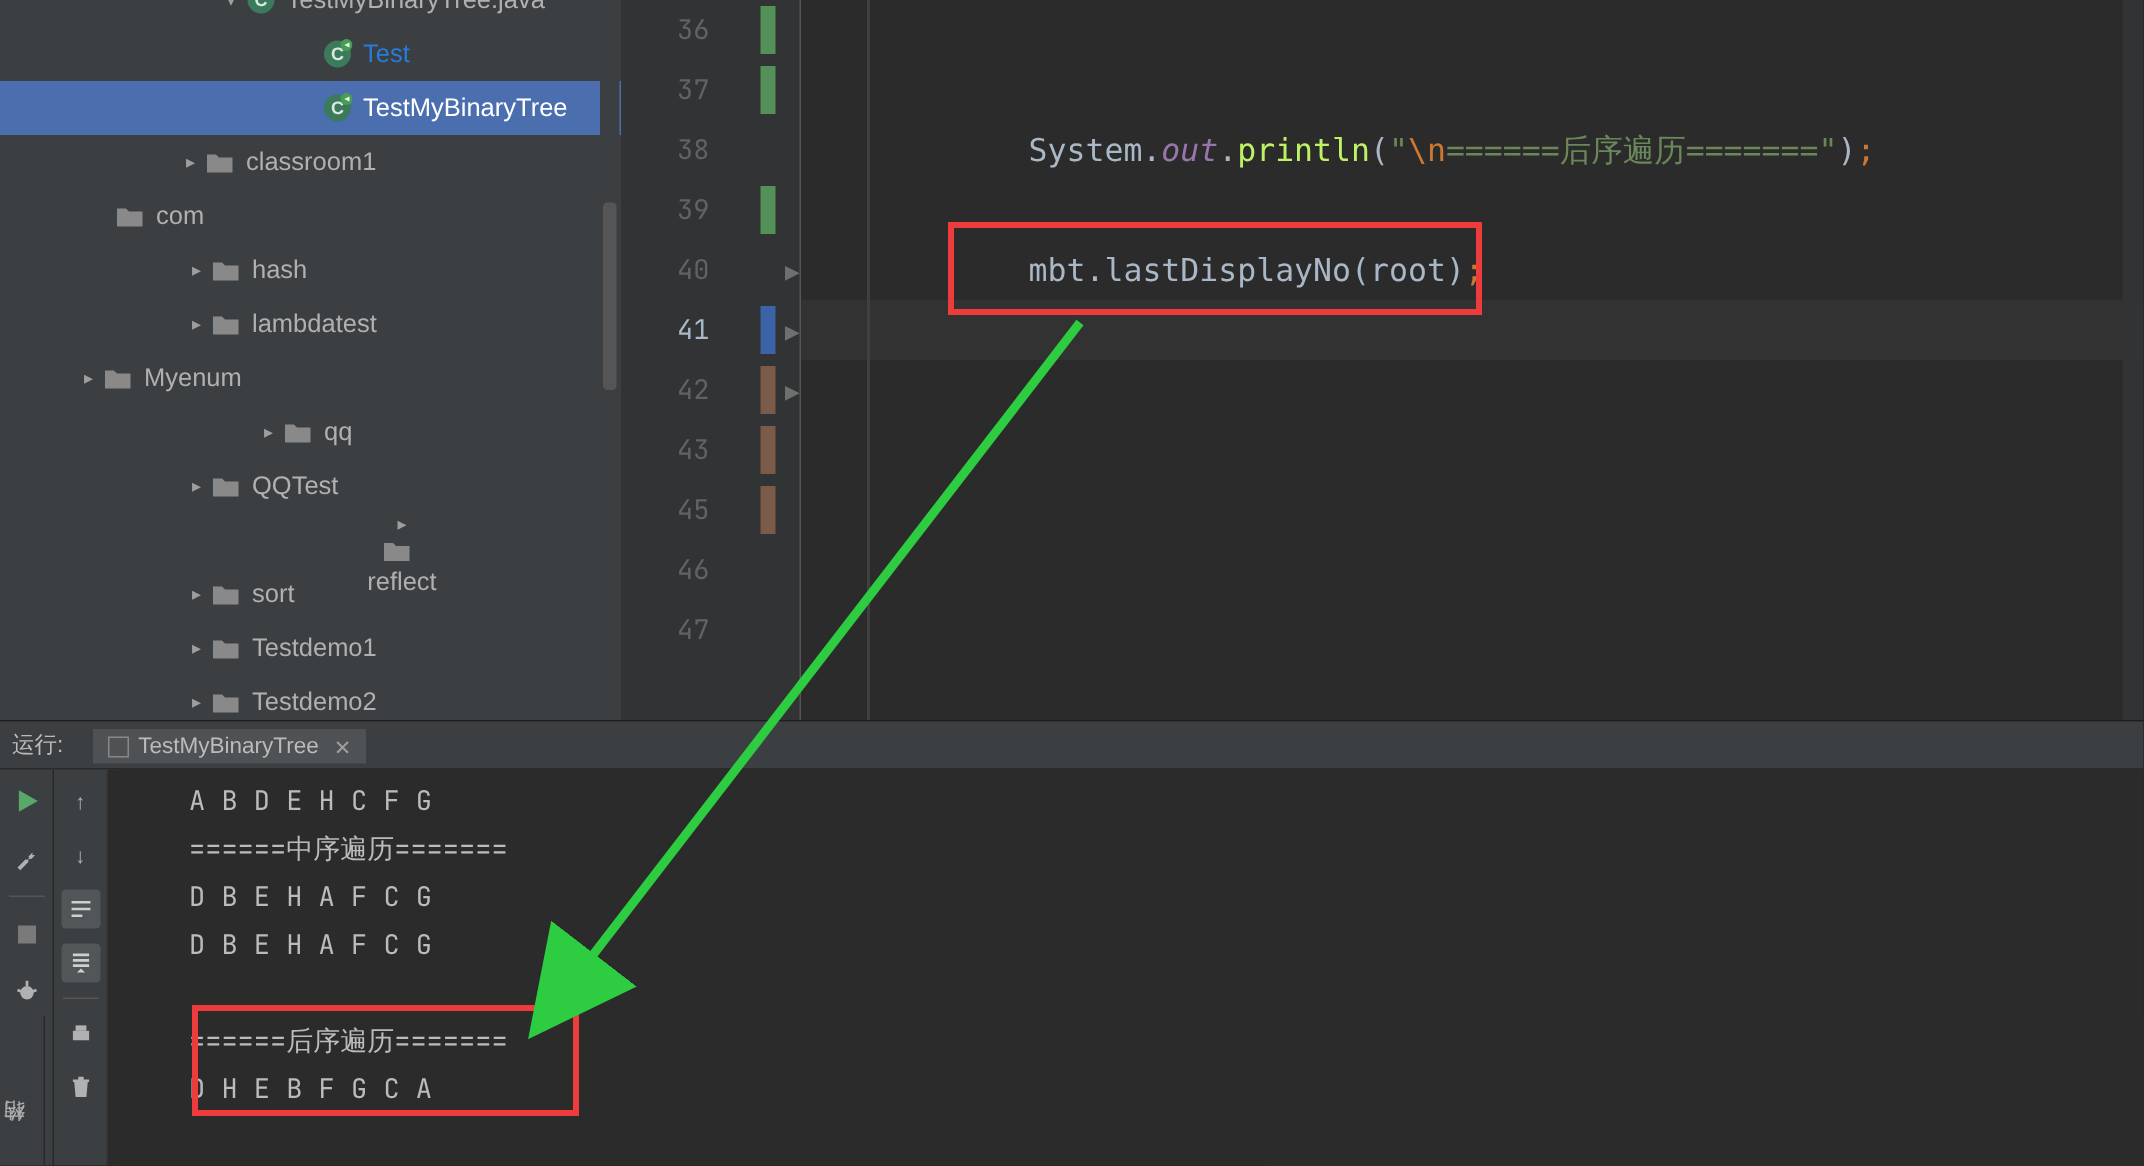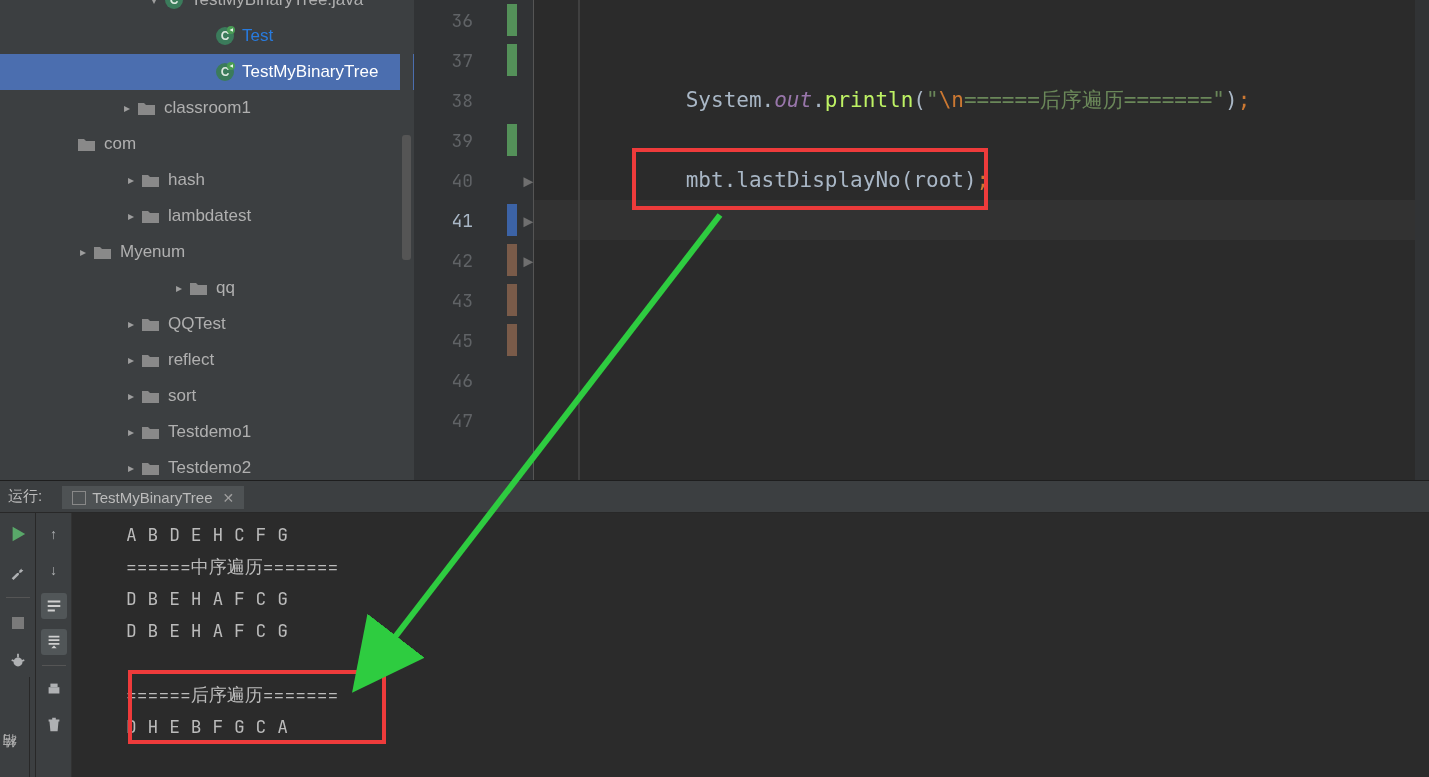--- a/index.html
+++ b/index.html
@@ -319,21 +319,21 @@
       </div>
       <div class="tree-row" style="padding-left: 122px;">
         <span class="chev chev-right"></span>
         <span class="folder-icon">
           <svg width="20" height="18" viewBox="0 0 20 18">
             <use href="#ic-folder"></use>
           </svg>
         </span>
         <span class="tree-label">lambdatest</span>
       </div>
-      <div class="tree-row" style="padding-left: 74px;">
+      <div class="tree-row" style="padding-left: 50px;">
         <span class="chev chev-right"></span>
         <span class="folder-icon">
           <svg width="20" height="18" viewBox="0 0 20 18">
             <use href="#ic-folder"></use>
           </svg>
         </span>
         <span class="tree-label">Myenum</span>
       </div>
       <div class="tree-row" style="padding-left: 122px; margin-left: 48px;">
         <span class="chev chev-right"></span>
@@ -346,21 +346,21 @@
       </div>
       <div class="tree-row" style="padding-left: 122px;">
         <span class="chev chev-right"></span>
         <span class="folder-icon">
           <svg width="20" height="18" viewBox="0 0 20 18">
             <use href="#ic-folder"></use>
           </svg>
         </span>
         <span class="tree-label">QQTest</span>
       </div>
-      <div class="tree-row" style="padding-left: 122px;">
+      <div class="tree-row" style="padding-left: 122px; flex-direction: column;">
         <span class="chev chev-right"></span>
         <span class="folder-icon">
           <svg width="20" height="18" viewBox="0 0 20 18">
             <use href="#ic-folder"></use>
           </svg>
         </span>
         <span class="tree-label">reflect</span>
       </div>
       <div class="tree-row" style="padding-left: 122px;">
         <span class="chev chev-right"></span>

